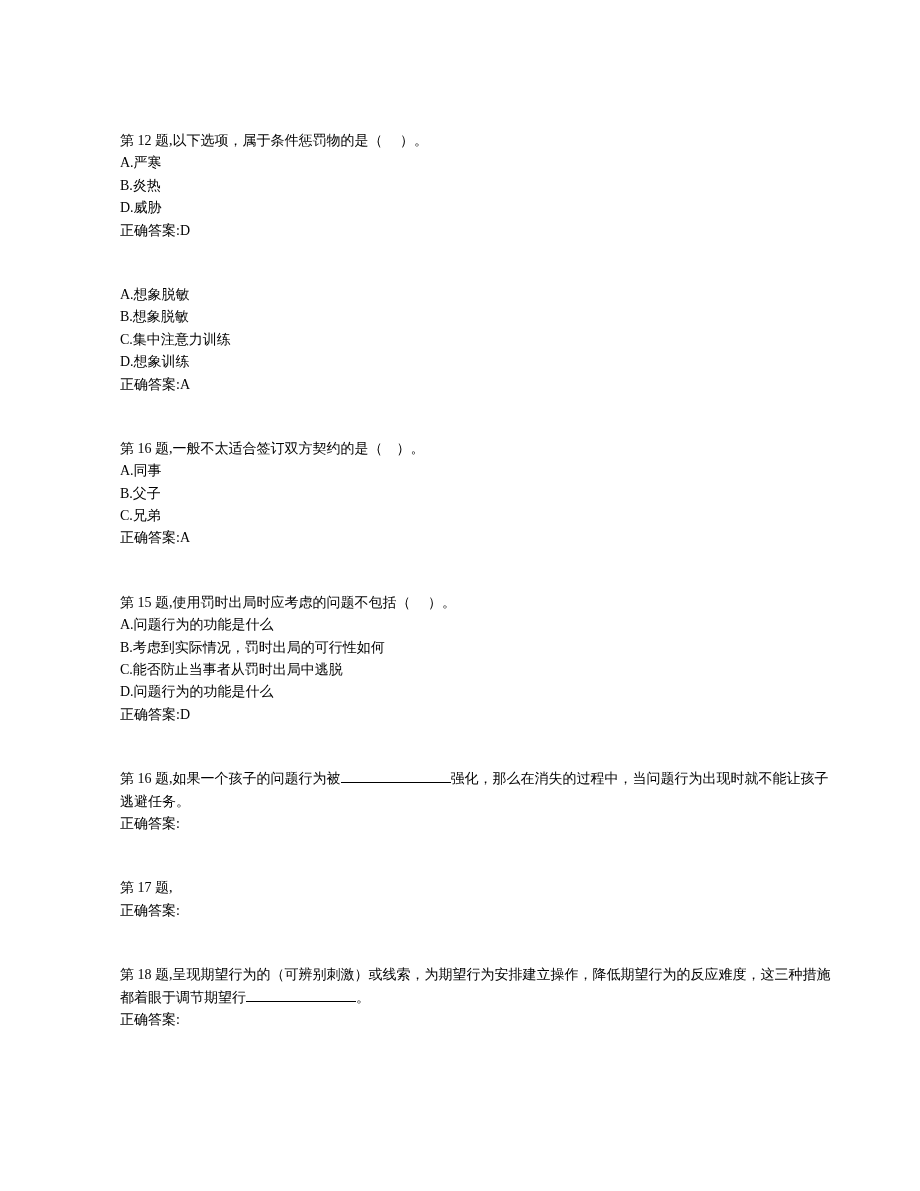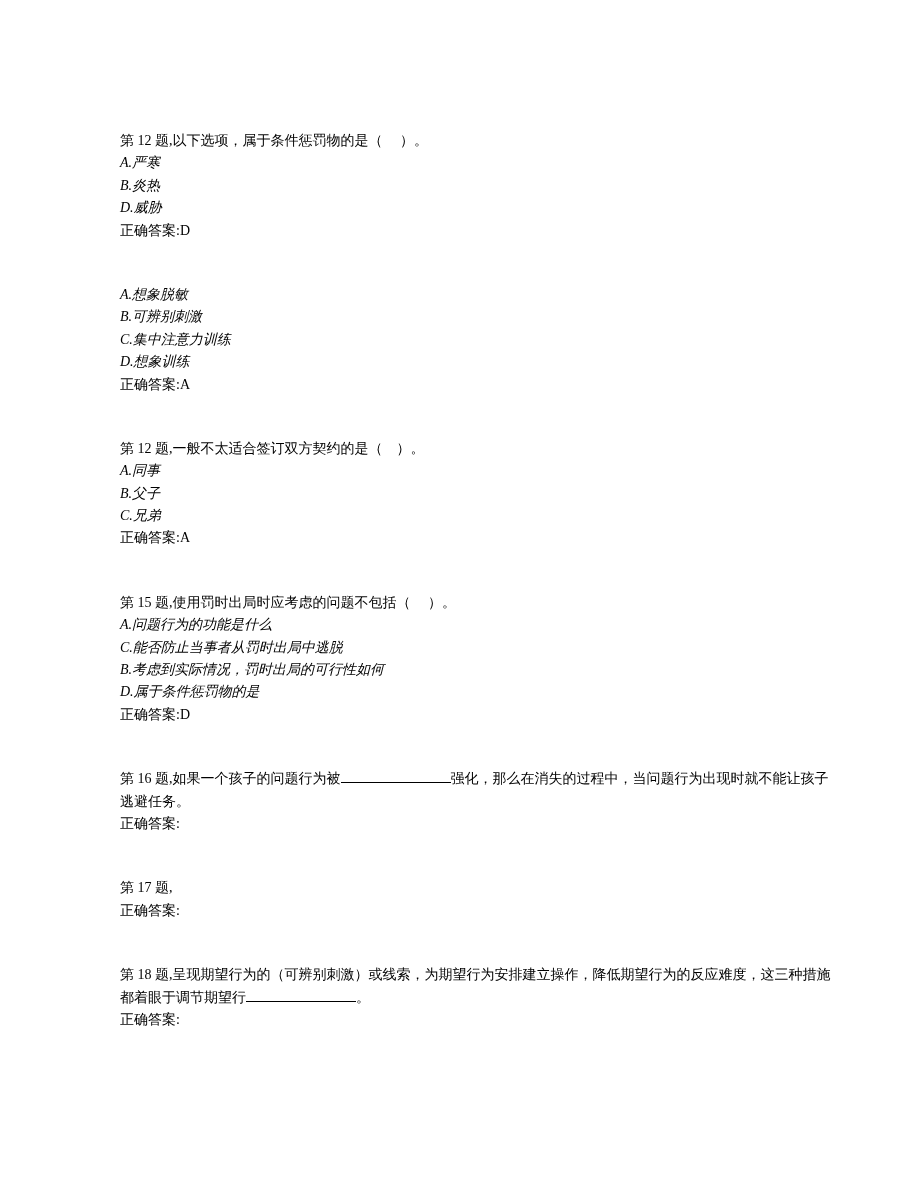--- a/index.html
+++ b/index.html
@@ -19,21 +19,20 @@
     position: relative;
   }
   .question-block {
     margin-bottom: 42px;
   }
   .q-line {
     white-space: pre-wrap;
   }
   .option {
     white-space: pre-wrap;
-    font-style: italic;
   }
   .answer {
     white-space: pre-wrap;
   }
   .blank {
     display: inline-block;
     border-bottom: 1px solid #000;
     height: 1em;
     vertical-align: baseline;
   }
@@ -48,40 +47,40 @@
   <div class="question-block">
     <div class="q-line">第 12 题,以下选项，属于条件惩罚物的是（     ）。</div>
     <div class="option">A.严寒</div>
     <div class="option">B.炎热</div>
     <div class="option">D.威胁</div>
     <div class="answer">正确答案:D</div>
   </div>
 
   <div class="question-block">
     <div class="option">A.想象脱敏</div>
-    <div class="option">B.可辨别刺激</div>
+    <div class="option">B.想象脱敏</div>
     <div class="option">C.集中注意力训练</div>
     <div class="option">D.想象训练</div>
     <div class="answer">正确答案:A</div>
   </div>
 
   <div class="question-block">
-    <div class="q-line">第 12 题,一般不太适合签订双方契约的是（    ）。</div>
+    <div class="q-line">第 16 题,一般不太适合签订双方契约的是（    ）。</div>
     <div class="option">A.同事</div>
     <div class="option">B.父子</div>
     <div class="option">C.兄弟</div>
     <div class="answer">正确答案:A</div>
   </div>
 
   <div class="question-block">
     <div class="q-line">第 15 题,使用罚时出局时应考虑的问题不包括（     ）。</div>
     <div class="option">A.问题行为的功能是什么</div>
+    <div class="option">B.考虑到实际情况，罚时出局的可行性如何</div>
     <div class="option">C.能否防止当事者从罚时出局中逃脱</div>
-    <div class="option">B.考虑到实际情况，罚时出局的可行性如何</div>
-    <div class="option">D.属于条件惩罚物的是</div>
+    <div class="option">D.问题行为的功能是什么</div>
     <div class="answer">正确答案:D</div>
   </div>
 
   <div class="question-block">
     <div class="q-line"><span>第 16 题,如果一个孩子的问题行为被</span><span class="blank blank-short"></span><span>强化，那么在消失的过程中，当问题行为出现时就不能让孩子逃避任务。</span></div>
     <div class="answer">正确答案:</div>
   </div>
 
   <div class="question-block">
     <div class="q-line">第 17 题,</div>

